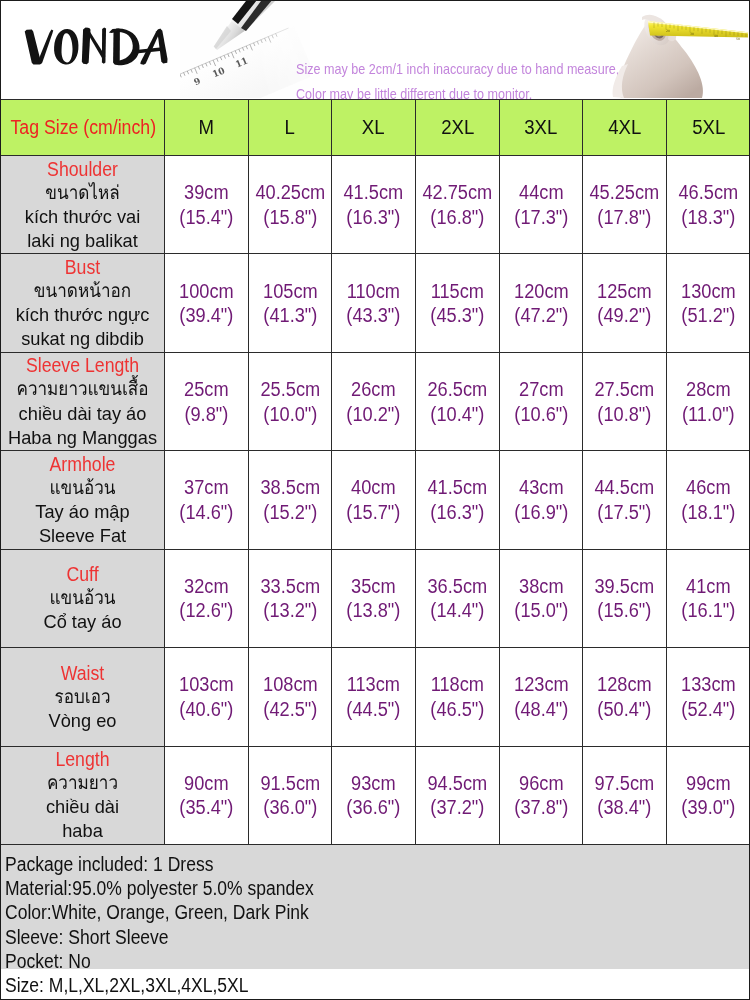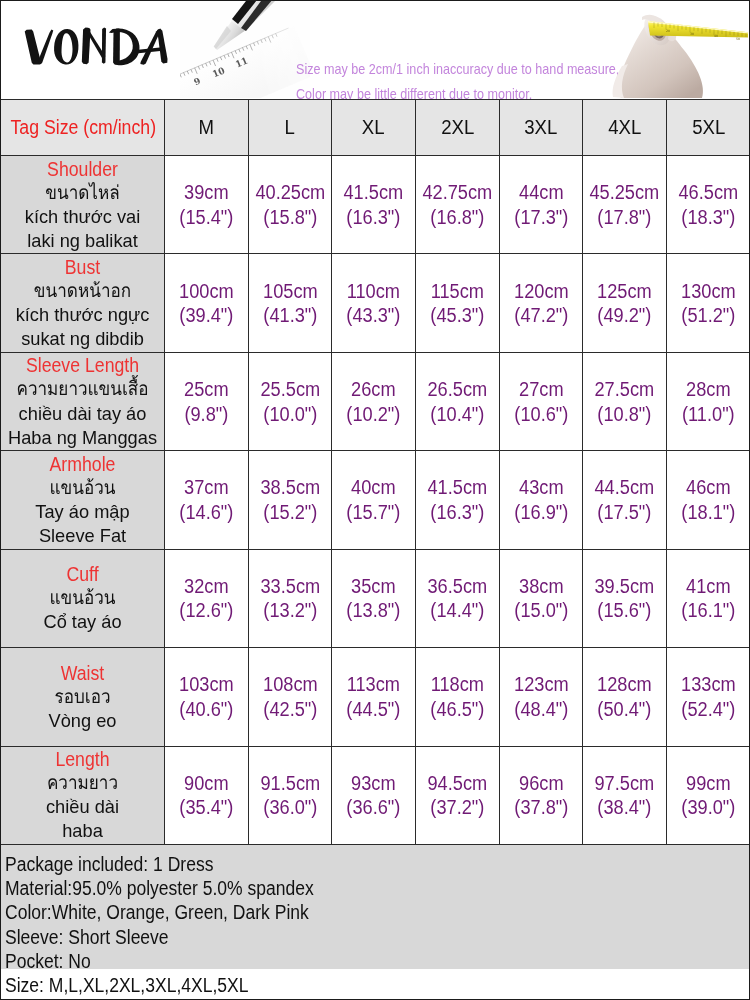--- a/index.html
+++ b/index.html
@@ -23,21 +23,21 @@
   .hdr-note { color: #c385dc; font-size: 14.8px; line-height: 25px; white-space: nowrap;
               transform: scaleX(0.851); transform-origin: left center; }
   .pen-img { position: absolute; left: 180px; top: 0px; width: 130px; height: 98px; overflow: hidden; }
   .tape-img { position: absolute; left: 600px; top: 0px; width: 148px; height: 98px; overflow: hidden; }
 
   
   table.chart { border-collapse: collapse; width: 750px; table-layout: fixed; }
   table.chart td { border: 1px solid #2b2b2b; padding: 0; text-align: center; vertical-align: middle; white-space: nowrap; }
   table.chart col.c0 { width: 164px; }
   table.chart col.cx { width: 83.7px; }
-  .hdr-row td { background: #e5e5e5; height: 55px; font-size: 20px; color: #111; }
+  .hdr-row td { background: #bef264; height: 55px; font-size: 20px; color: #111; }
   .hdr-row td span { display: inline-block; transform: scaleX(0.93); }
   .hdr-row td.tagsize { color: #ee2222; font-size: 20px; }
   .hdr-row td.tagsize span { transform: scaleX(0.885); }
   .lbl { background: #d8d8d8; line-height: 24.1px; }
   .lbl .en { color: #ee3333; font-size: 20px; transform: scaleX(0.885); }
   .lbl .tr { color: #111; font-size: 19px; transform: scaleX(0.96); }
   .lbl .th { font-size: 19px; transform: scaleX(0.90); }
   .val { background: #ffffff; font-size: 20px; color: #701a75; line-height: 24.5px; }
   .val > div { transform: scaleX(0.91); }
   tr.drow { height: 97.43px; }

